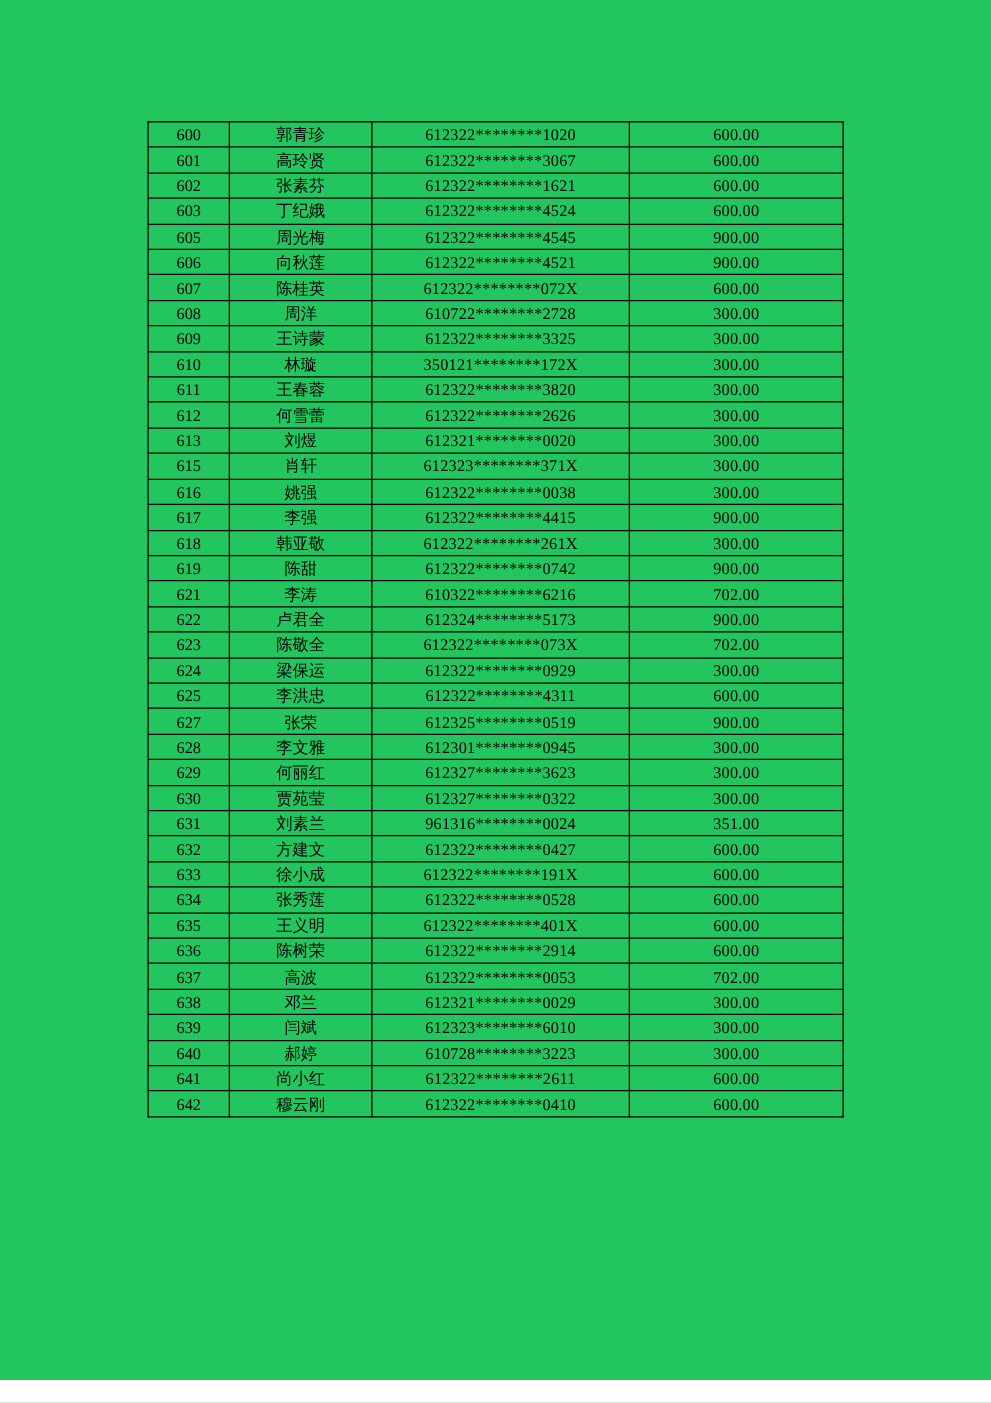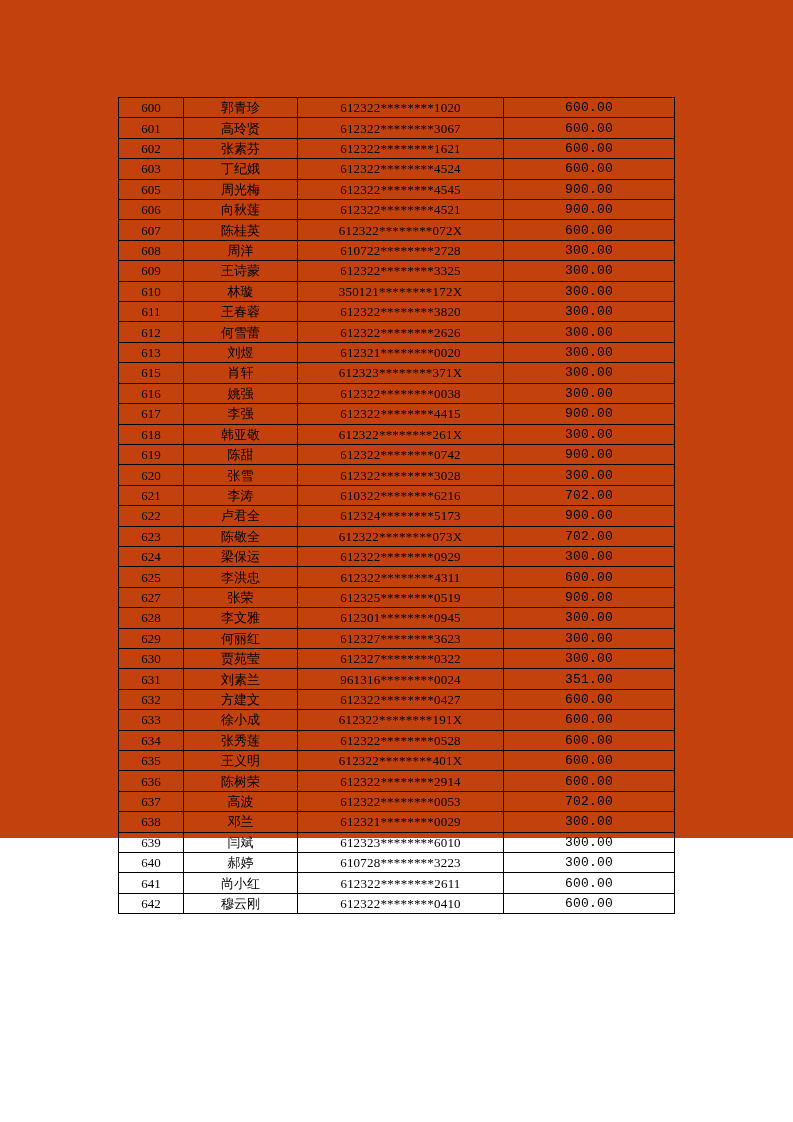--- a/index.html
+++ b/index.html
@@ -9,22 +9,22 @@
     height: 1122px;
     position: relative;
     overflow: hidden;
     font-family: "Liberation Serif", "DejaVu Serif", serif;
     color: #000000;
   }
   .page {
     position: absolute;
     left: 0; top: 0;
     width: 793px;
-    height: 838px;
-    background: #c2410c;
+    height: 1104px;
+    background: #22c55e;
   }
   table.roster {
     position: absolute;
     left: 118px;
     top: 97px;
     width: 556px;
     border-collapse: collapse;
     table-layout: fixed;
   }
   table.roster td {
@@ -33,21 +33,21 @@
     padding: 0 2px;
     text-align: center;
     vertical-align: middle;
     font-size: 13px;
     line-height: 1;
     white-space: nowrap;
     overflow: hidden;
   }
   td.col-serial   { font-size: 13px; }
   td.col-id       { letter-spacing: 0.2px; }
-  td.col-amount   { letter-spacing: 0.2px; font-family: Liberation Mono, monospace; }
+  td.col-amount   { letter-spacing: 0.2px; }
 </style>
 </head>
 <body>
 
 <div class="page">
   <table class="roster">
     <colgroup>
       <col style="width:65px">
       <col style="width:114px">
       <col style="width:206px">
@@ -156,26 +156,20 @@
           <td class="col-id">612322********261X</td>
           <td class="col-amount">300.00</td>
         </tr>
         <tr>
           <td class="col-serial">619</td>
           <td class="col-name">陈甜</td>
           <td class="col-id">612322********0742</td>
           <td class="col-amount">900.00</td>
         </tr>
         <tr>
-          <td class="col-serial">620</td>
-          <td class="col-name">张雪</td>
-          <td class="col-id">612322********3028</td>
-          <td class="col-amount">300.00</td>
-        </tr>
-        <tr>
           <td class="col-serial">621</td>
           <td class="col-name">李涛</td>
           <td class="col-id">610322********6216</td>
           <td class="col-amount">702.00</td>
         </tr>
         <tr>
           <td class="col-serial">622</td>
           <td class="col-name">卢君全</td>
           <td class="col-id">612324********5173</td>
           <td class="col-amount">900.00</td>

